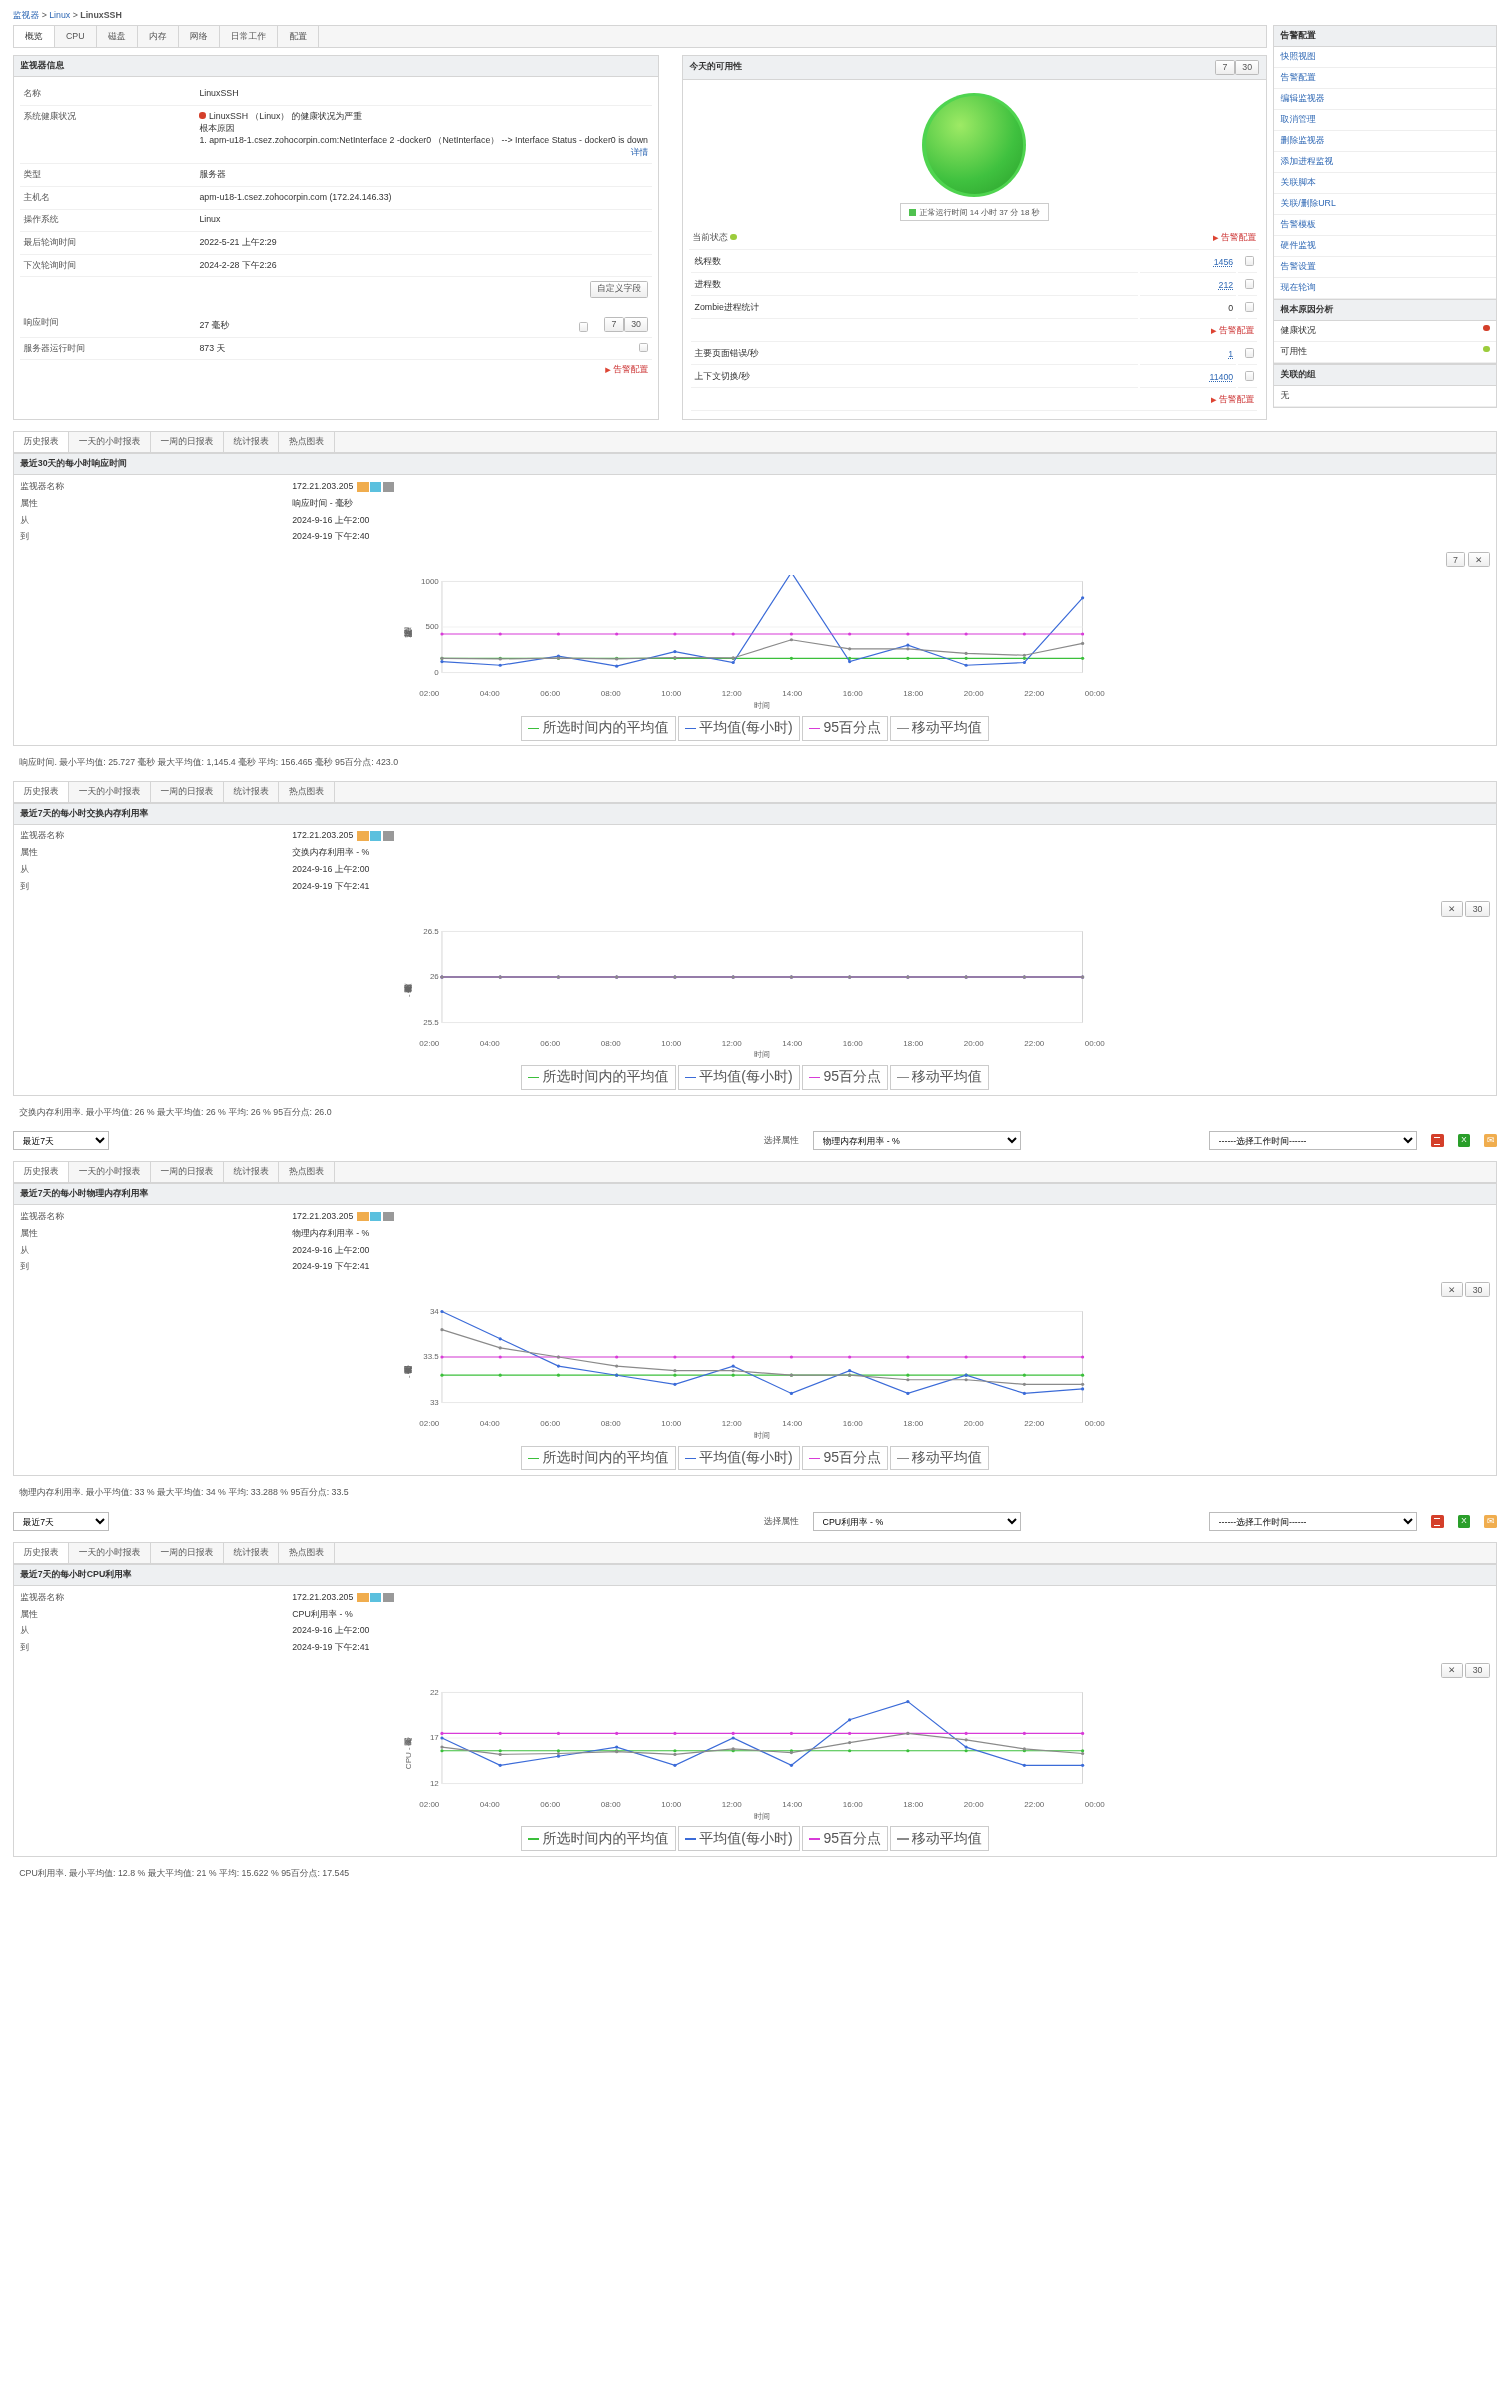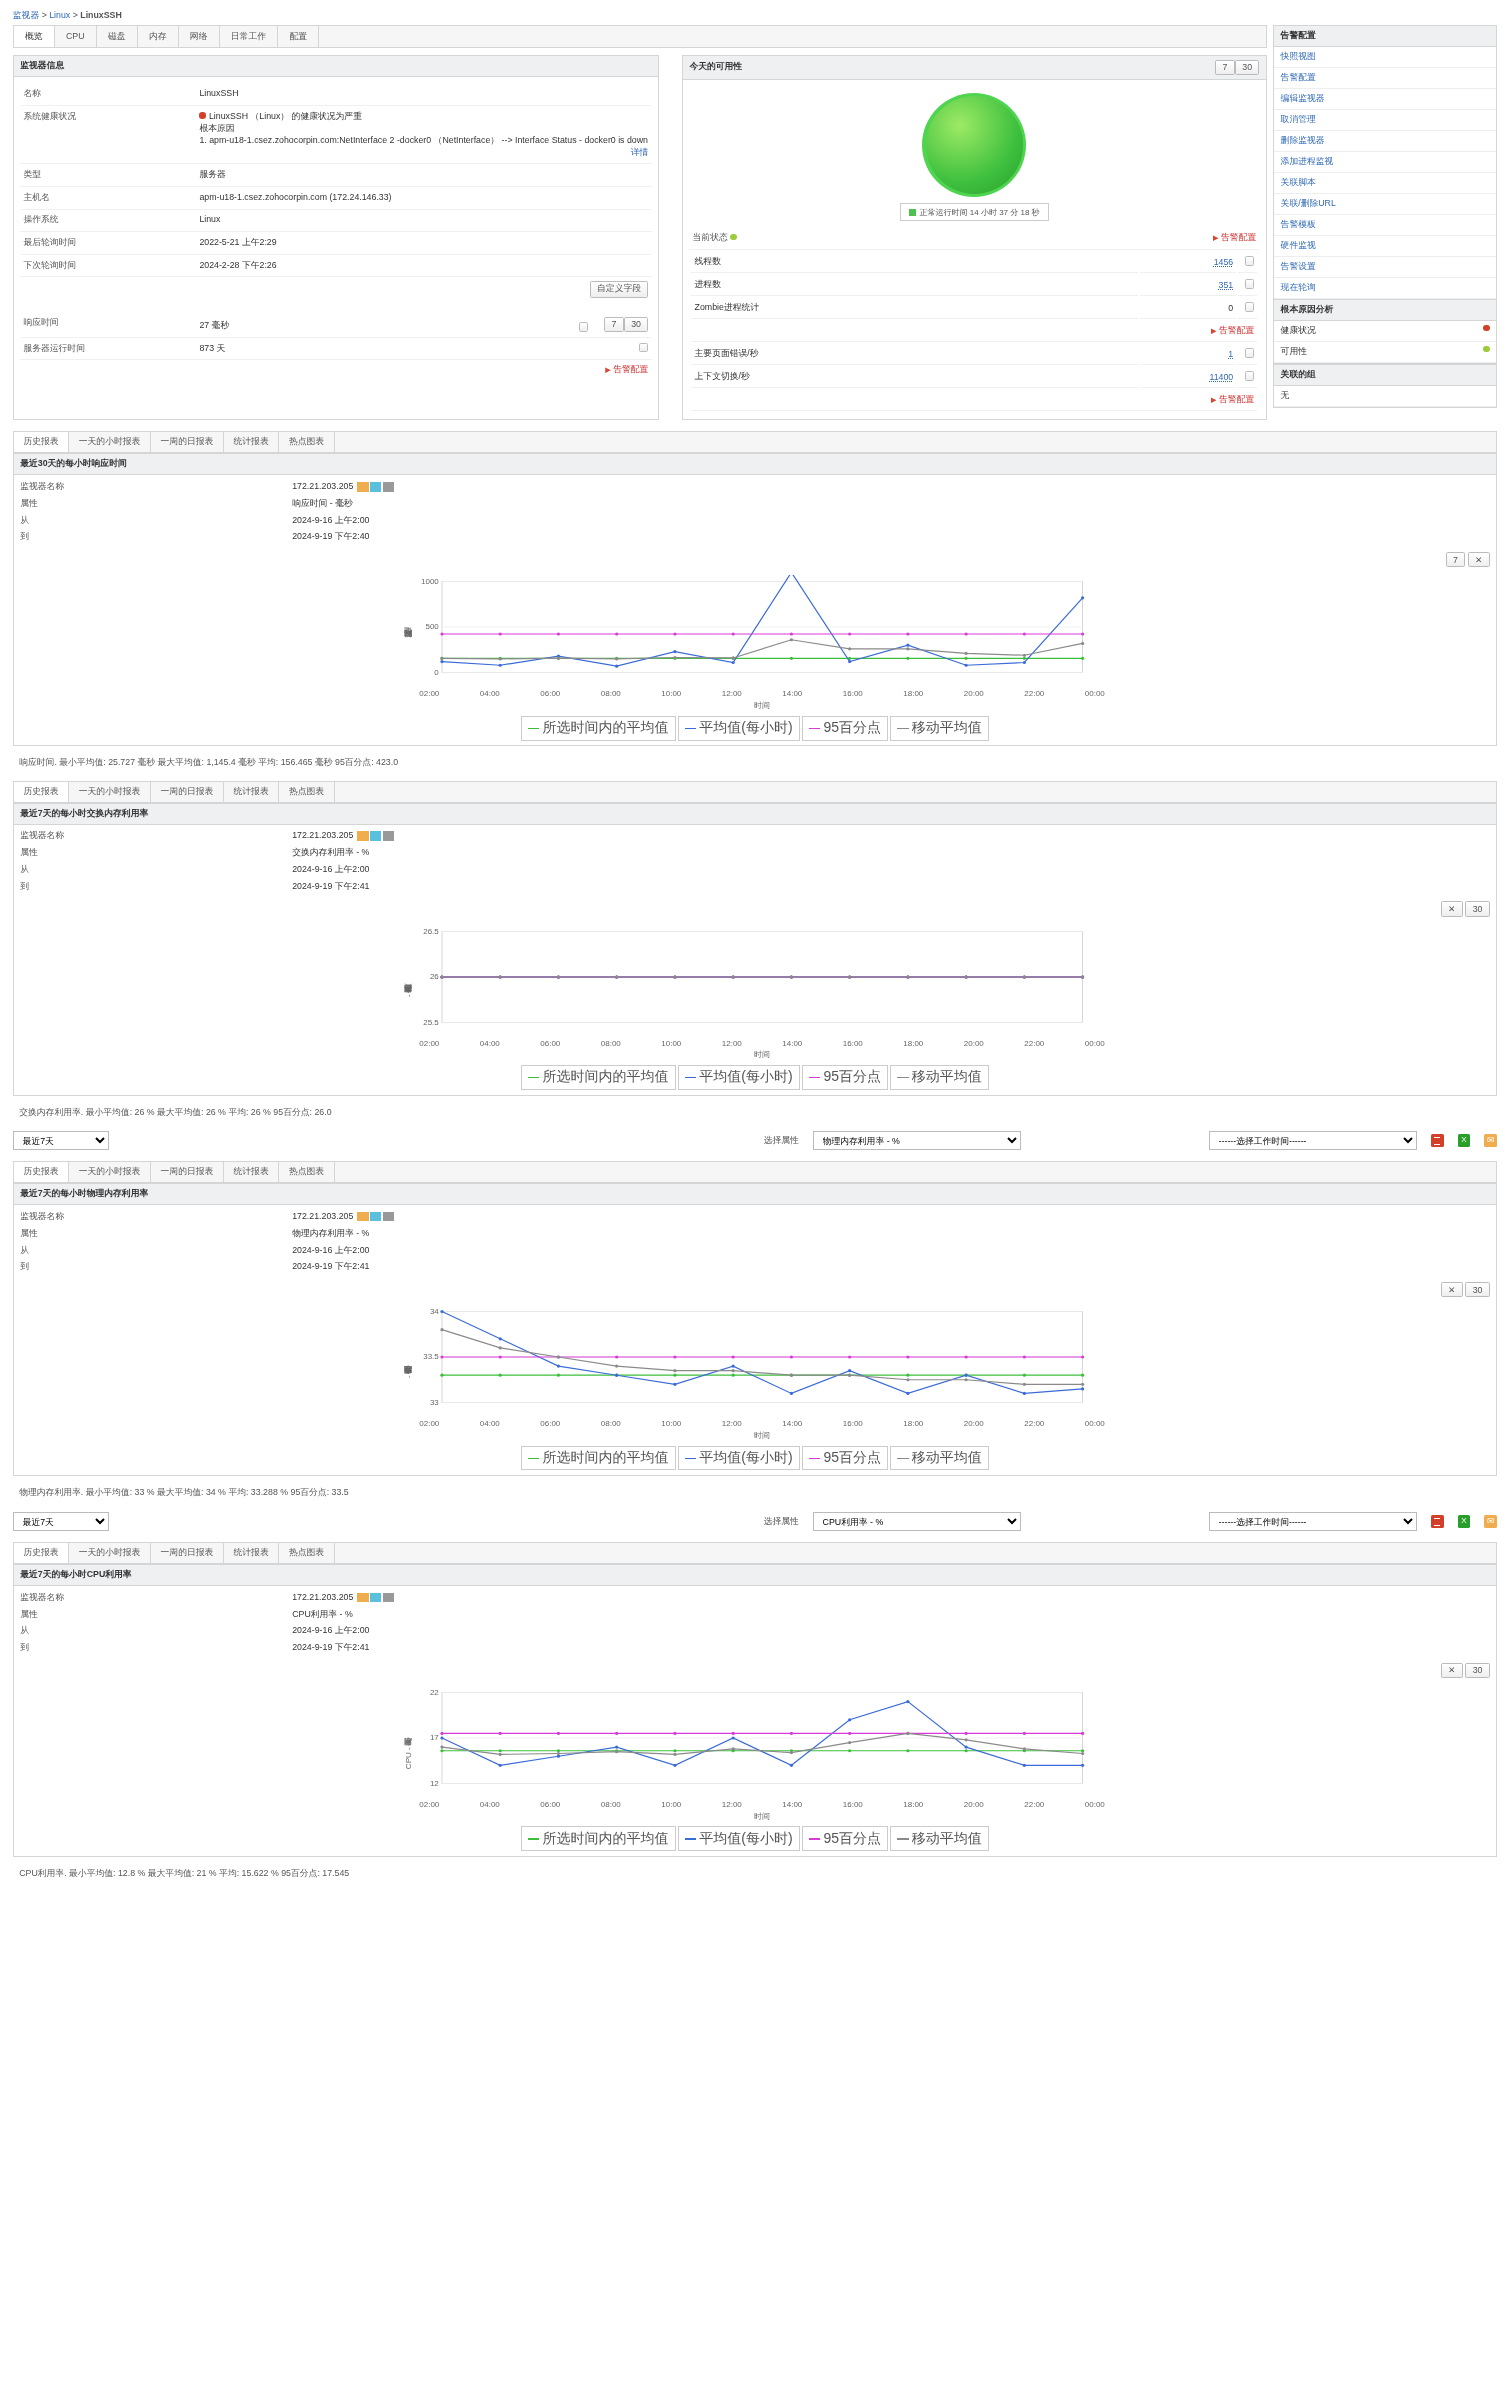--- a/index.html
+++ b/index.html
@@ -188,21 +188,21 @@
             </div>
             <table class="stat-tbl">
               <tbody>
                   <tr>
                     <td>线程数</td>
                     <td><a class="link-dashed">1456</a></td>
                     <td><span class="edit-ic"></span></td>
                   </tr>
               <tr>
                     <td>进程数</td>
-                    <td><a class="link-dashed">351</a></td>
+                    <td><a class="link-dashed">212</a></td>
                     <td><span class="edit-ic"></span></td>
                   </tr>
               <tr>
                     <td>Zombie进程统计</td>
                     <td>0</td>
                     <td><span class="edit-ic"></span></td>
                   </tr>
               <tr>
                     <td colspan="3" style="text-align:right"><span style="color:#d43;font-size:7.2px">▶</span> <a class="link-red">告警配置</a></td>
                   </tr>

